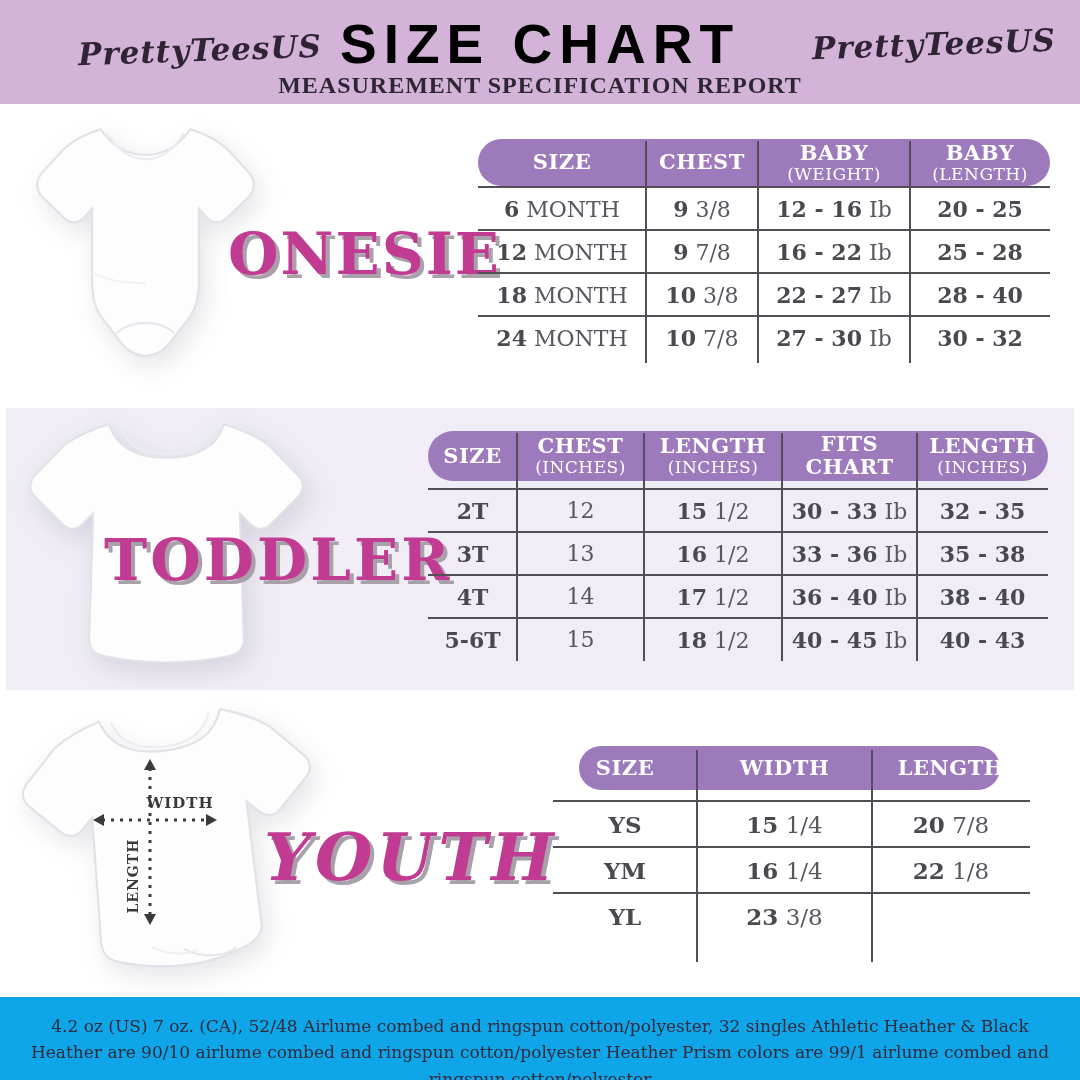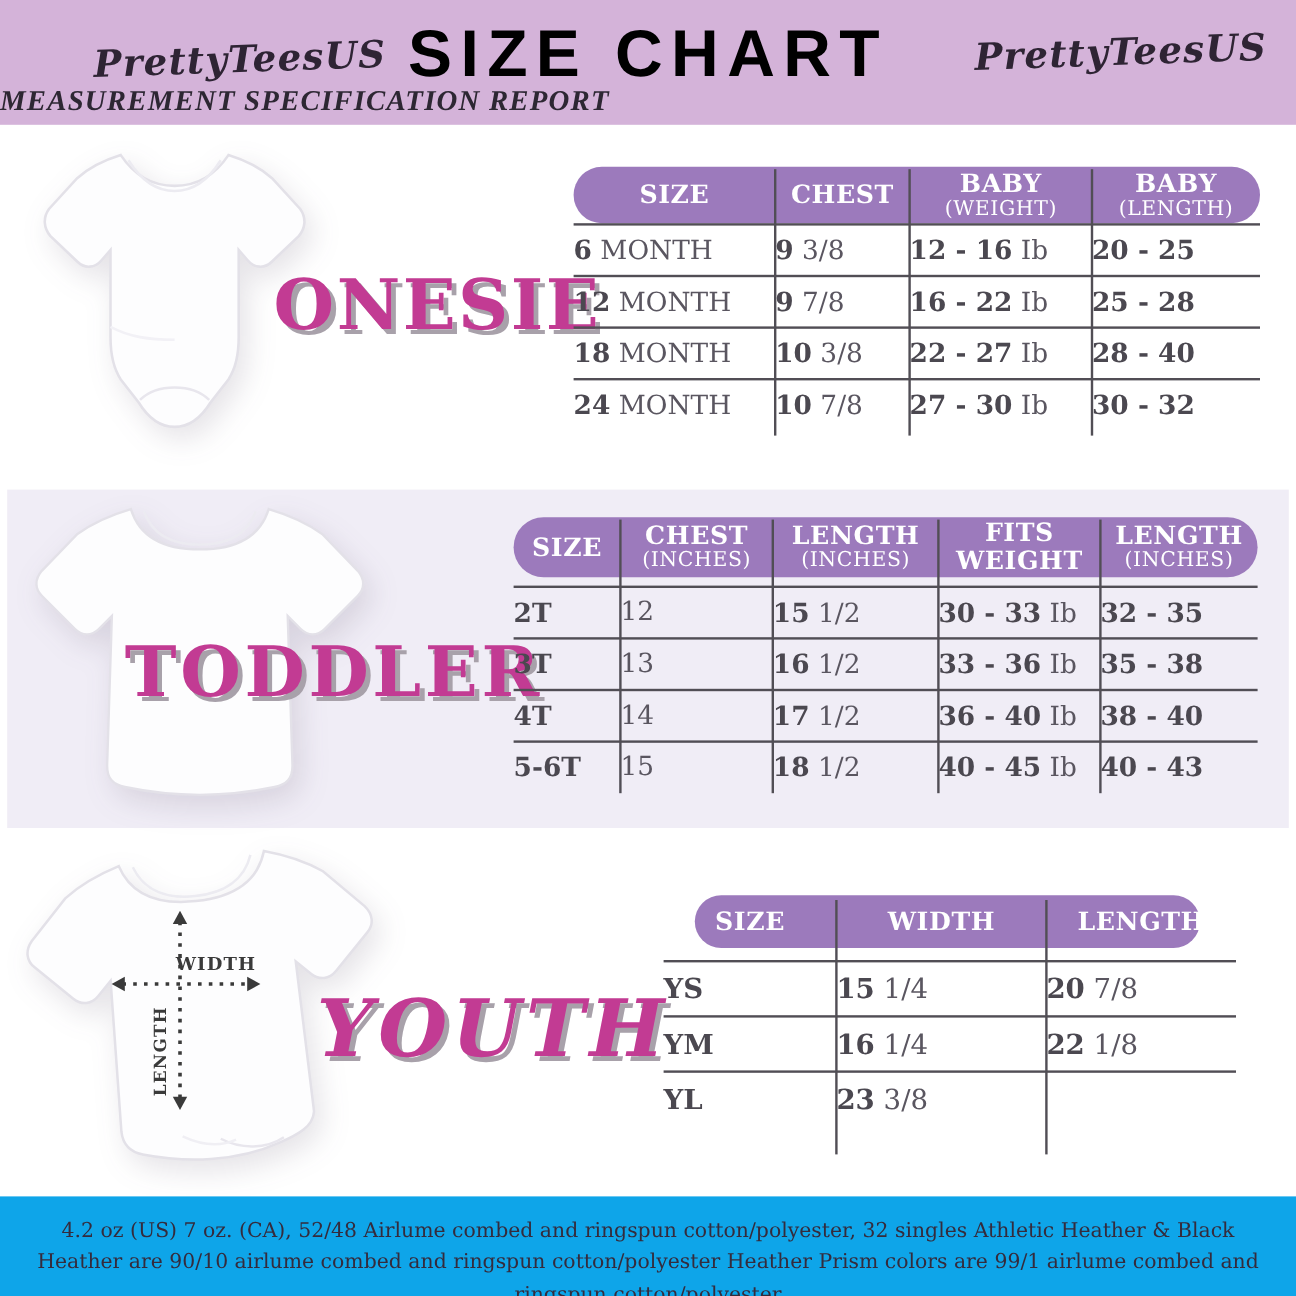--- a/index.html
+++ b/index.html
@@ -8,23 +8,23 @@
 
   
   .top-band{position:absolute;left:0;top:0;width:1080px;height:104px;background:#d4b3d9;}
   .brand{position:absolute;color:#2e2434;font-style:italic;font-weight:bold;
          font-size:31px;letter-spacing:1px;transform:rotate(-2deg);white-space:nowrap;}
   .brand.l{left:78px;top:32px;}
   .brand.r{left:812px;top:26px;}
   .title{position:absolute;left:0;right:0;top:12px;text-align:center;
          font-family:"Liberation Sans", sans-serif;font-weight:bold;
          font-size:55px;letter-spacing:7px;color:#000000;}
-  .subtitle{position:absolute;left:0;right:0;top:72px;text-align:left;
+  .subtitle{position:absolute;left:0;right:0;top:72px;text-align:center;
             font-family:"Liberation Serif", serif;font-weight:bold;
-            font-size:24px;letter-spacing:1px;color:#2d2733;font-style:italic;}
+            font-size:24px;letter-spacing:1px;color:#2d2733;}
 
   
   .toddler-bg{position:absolute;left:6px;top:408px;width:1068px;height:282px;background:#f0edf6;}
   .footer{position:absolute;left:0;top:997px;width:1080px;height:83px;background:#0ea5e9;}
   .footer-note{margin:16px auto 0 auto;width:1020px;text-align:center;
                font-size:17px;line-height:1.55;color:#352b3c;}
 
   
   .garment{position:absolute;filter:drop-shadow(6px 9px 12px rgba(70,55,85,.14));}
   .g-onesie{left:28px;top:112px;}
@@ -45,21 +45,21 @@
   .pillbg{position:absolute;top:0;bottom:0;left:0;right:0;background:#9c7abc;border-radius:26px;}
   .hrow,.trow{display:grid;position:relative;}
   .hrow{height:100%;align-items:center;}
   .hcell{display:flex;flex-direction:column;align-items:center;justify-content:center;
          color:#fff;text-align:center;white-space:nowrap;line-height:1.08;}
   .h1{font-size:21px;font-weight:bold;letter-spacing:.5px;}
   .h2{font-size:21px;font-weight:bold;letter-spacing:.5px;}
   .h2.sub{font-size:17px;font-weight:normal;}
   .tbody{position:relative;z-index:1;}
   .trow{align-items:center;border-top:2px solid #514e55;box-sizing:border-box;}
-  .tcell{text-align:left;font-size:22px;color:#4b4850;white-space:nowrap;}
+  .tcell{text-align:center;font-size:22px;color:#4b4850;white-space:nowrap;}
   .tcell .b{font-weight:bold;}
   .tcell .r{font-weight:normal;color:#5a5660;}
   .vline{position:absolute;width:2px;background:#514e55;z-index:2;}
 
   .t-onesie{left:478px;top:139px;width:572px;}
   .t-onesie .hrow,.t-onesie .trow{grid-template-columns:168px 112px 152px 140px;}
   .t-onesie .hwrap{height:47px;}
   .t-onesie .trow{height:43px;}
   .t-onesie .vline{top:2px;height:222px;}
   .t-onesie .v1{left:167px;}.t-onesie .v2{left:279px;}.t-onesie .v3{left:431px;}
@@ -175,21 +175,21 @@
           <div class="hcell">
             <div class="h1">CHEST</div>
             <div class="h2 sub">(INCHES)</div>
           </div>
           <div class="hcell">
             <div class="h1">LENGTH</div>
             <div class="h2 sub">(INCHES)</div>
           </div>
           <div class="hcell">
             <div class="h1">FITS</div>
-            <div class="h2">WEIGHT</div>
+            <div class="h2">CHART</div>
           </div>
           <div class="hcell">
             <div class="h1">LENGTH</div>
             <div class="h2 sub">(INCHES)</div>
           </div>
         </div>
     </div>
     <div class="tbody">
         <div class="trow">
           <div class="tcell"><span class="b">2T</span></div>

